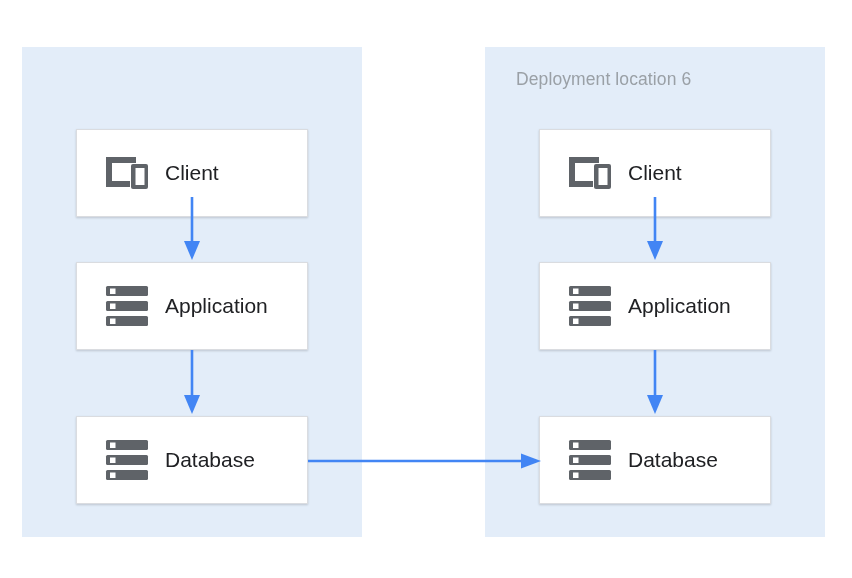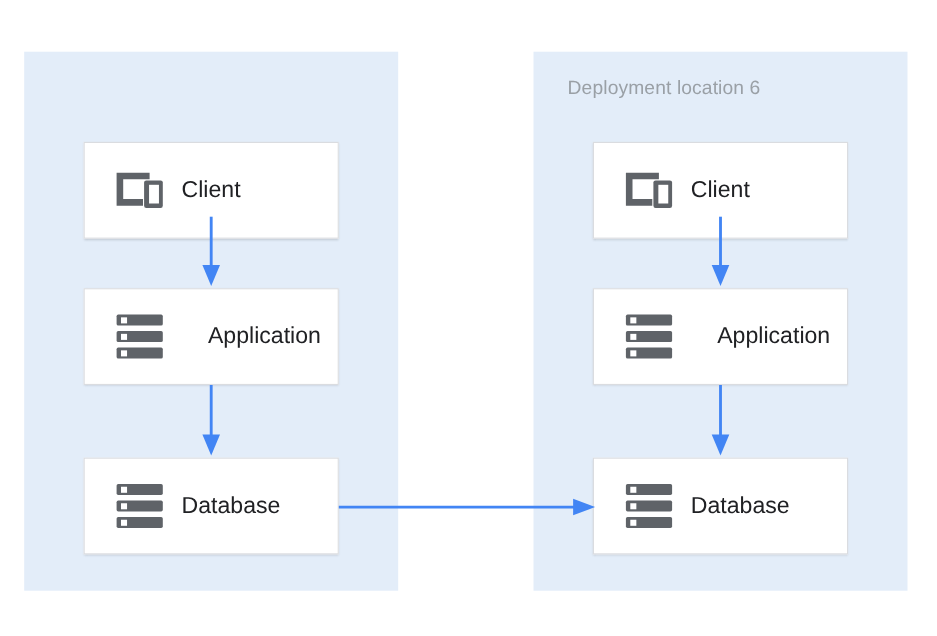--- a/index.html
+++ b/index.html
@@ -46,21 +46,21 @@
     width: 232px;
     height: 88px;
     background: #ffffff;
     border: 1px solid #dadce0;
     box-sizing: border-box;
     box-shadow: 0 1px 2px rgba(60,64,67,0.22);
     display: flex;
     align-items: center;
   }
   .node-client   { top: 62px; margin-top: 20px; }
-  .node-app      { top: 215px; gap: 24px; }
+  .node-app      { top: 215px; }
   .node-database { top: 369px; text-align: center; }
 
   .node-icon {
     width: 52px;
     height: 44px;
     margin-left: 24px;
     margin-right: 12px;
     flex: 0 0 auto;
     display: flex;
     align-items: center;

